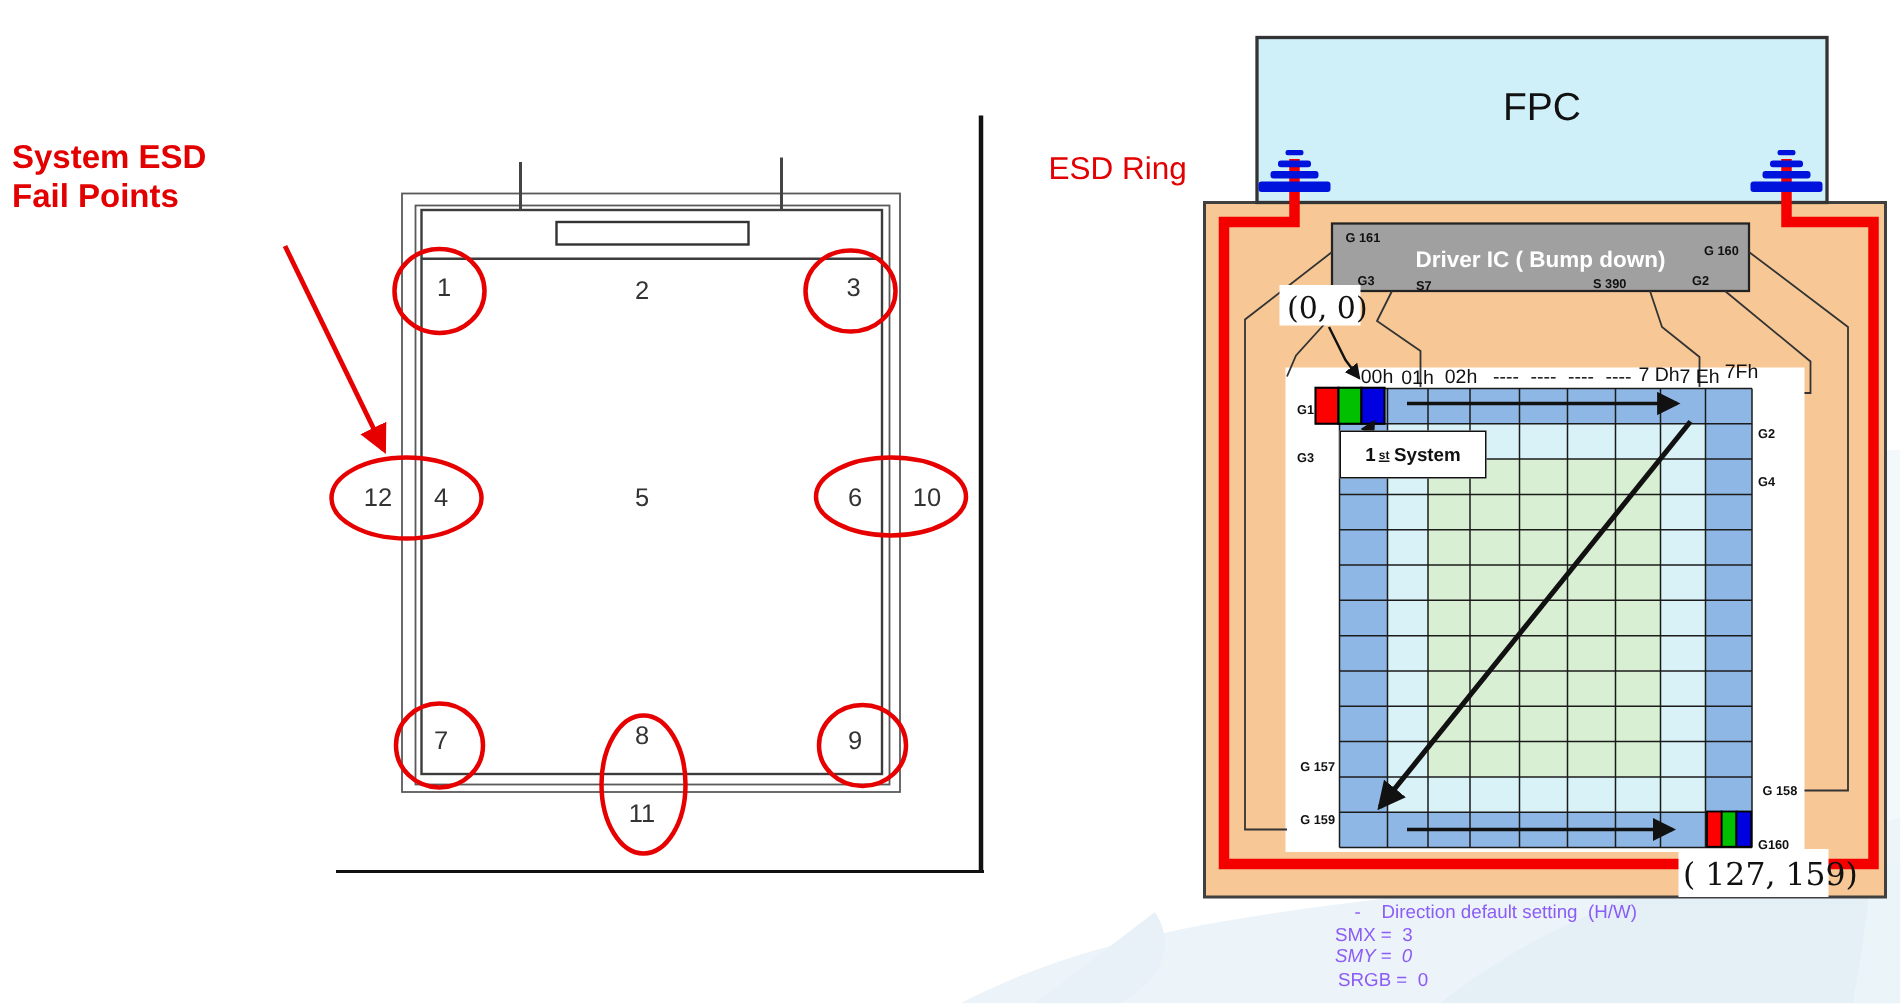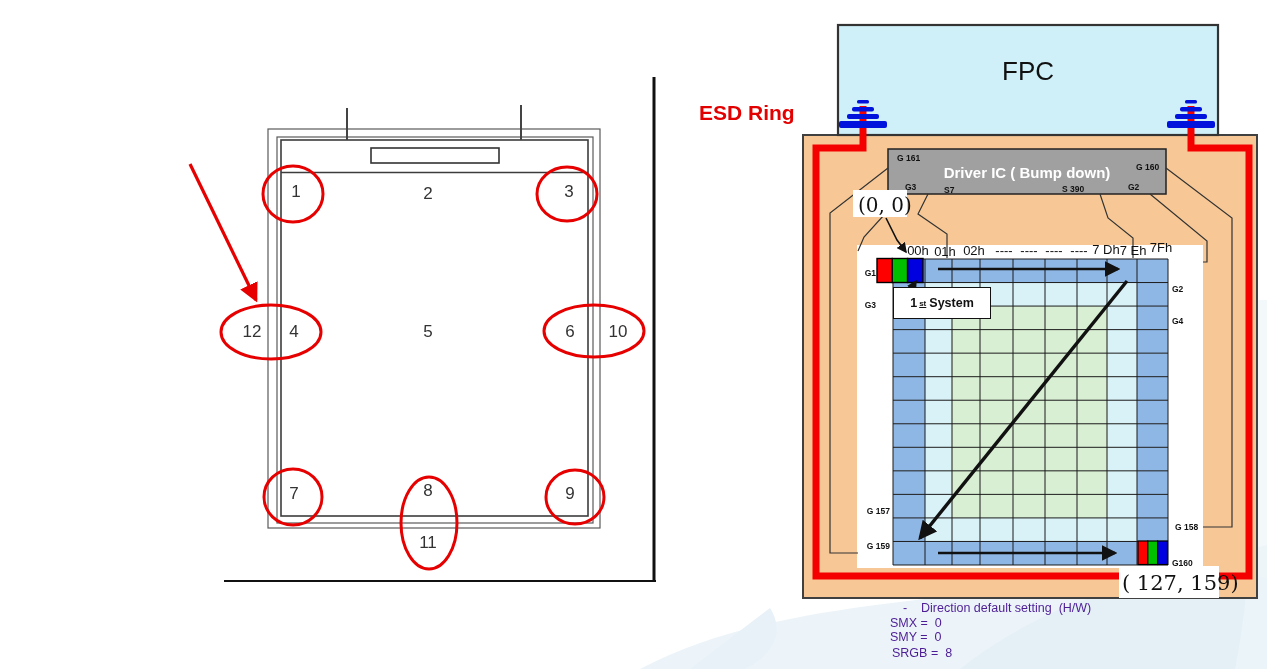--- a/index.html
+++ b/index.html
@@ -1,26 +1,26 @@
 <!DOCTYPE html>
 <html><head>
 <meta charset="utf-8">
 <style>
   html,body{margin:0;padding:0;background:#fff;}
   #stage{position:relative;width:1267px;height:669px;overflow:hidden;background:#fff;
          font-family:"Liberation Sans",sans-serif;}
   #stage svg{position:absolute;left:0;top:0;}
   .overlay{position:absolute;}
   .red-title{color:#e30000;font-weight:bold;font-size:22px;line-height:1.18;letter-spacing:0px;}
-  .esd-ring-label{color:#e30000;font-weight:bold;font-size:21px;}
+  .esd-ring-label{color:#e30000;font-weight:normal;font-size:21px;}
   .first-pixel-box{position:absolute;left:893px;top:287px;width:96px;height:30px;
     background:#fff;border:1.6px solid #111;display:flex;align-items:center;justify-content:center;
     font-size:12.5px;font-weight:bold;color:#111;}
   .first-pixel-box sup{font-size:8px;margin:0 3px 0 2px;text-decoration:underline;}
-  .note-line{position:absolute;white-space:pre;font-size:12.5px;color:#4c1d95;}
+  .note-line{position:absolute;white-space:pre;font-size:12.5px;color:#8b5cf6;}
   text{font-family:"Liberation Sans",sans-serif;}
   .serif-t{font-family:"DejaVu Serif",serif;}
 </style>
 </head>
 <body>
 
 <div id="stage">
 
 <svg width="1267" height="669" viewBox="0 0 1267 669">
   <defs>
@@ -317,27 +317,31 @@
       <text x="890" y="514" text-anchor="end">G 157</text>
       <text x="890" y="549" text-anchor="end">G 159</text>
       <text x="1172" y="292">G2</text>
       <text x="1172" y="324">G4</text>
       <text x="1175" y="530">G 158</text>
       <text x="1172" y="566">G160</text>
     </g>
   </g>
 </svg>
 
+<div class="overlay red-title" style="left:8px;top:92px;">
+  <div>System ESD</div>
+  <div>Fail Points</div>
+</div>
 
 <div class="overlay esd-ring-label" style="left:699px;top:101px;">ESD Ring</div>
 
 <div class="first-pixel-box">
   <span>1</span>
       <sup>st</sup>
   <span>System</span>
 </div>
 
 <div class="note-line" style="left:903px;top:601px;">-    Direction default setting  (H/W)</div>
-<div class="note-line" style="left:890px;top:616px;">SMX =  0</div>
-<div class="note-line" style="left:890px;top:630px;">SMY =  0</div>
-<div class="note-line" style="left:892px;top:646px;">SRGB =  8</div>
+<div class="note-line" style="left:890px;top:616px;">SMX =  3</div>
+<div class="note-line" style="left:890px;top:630px;font-style:italic;">SMY =  0</div>
+<div class="note-line" style="left:892px;top:646px;">SRGB =  0</div>
 
 </div>
 
 </body></html>

